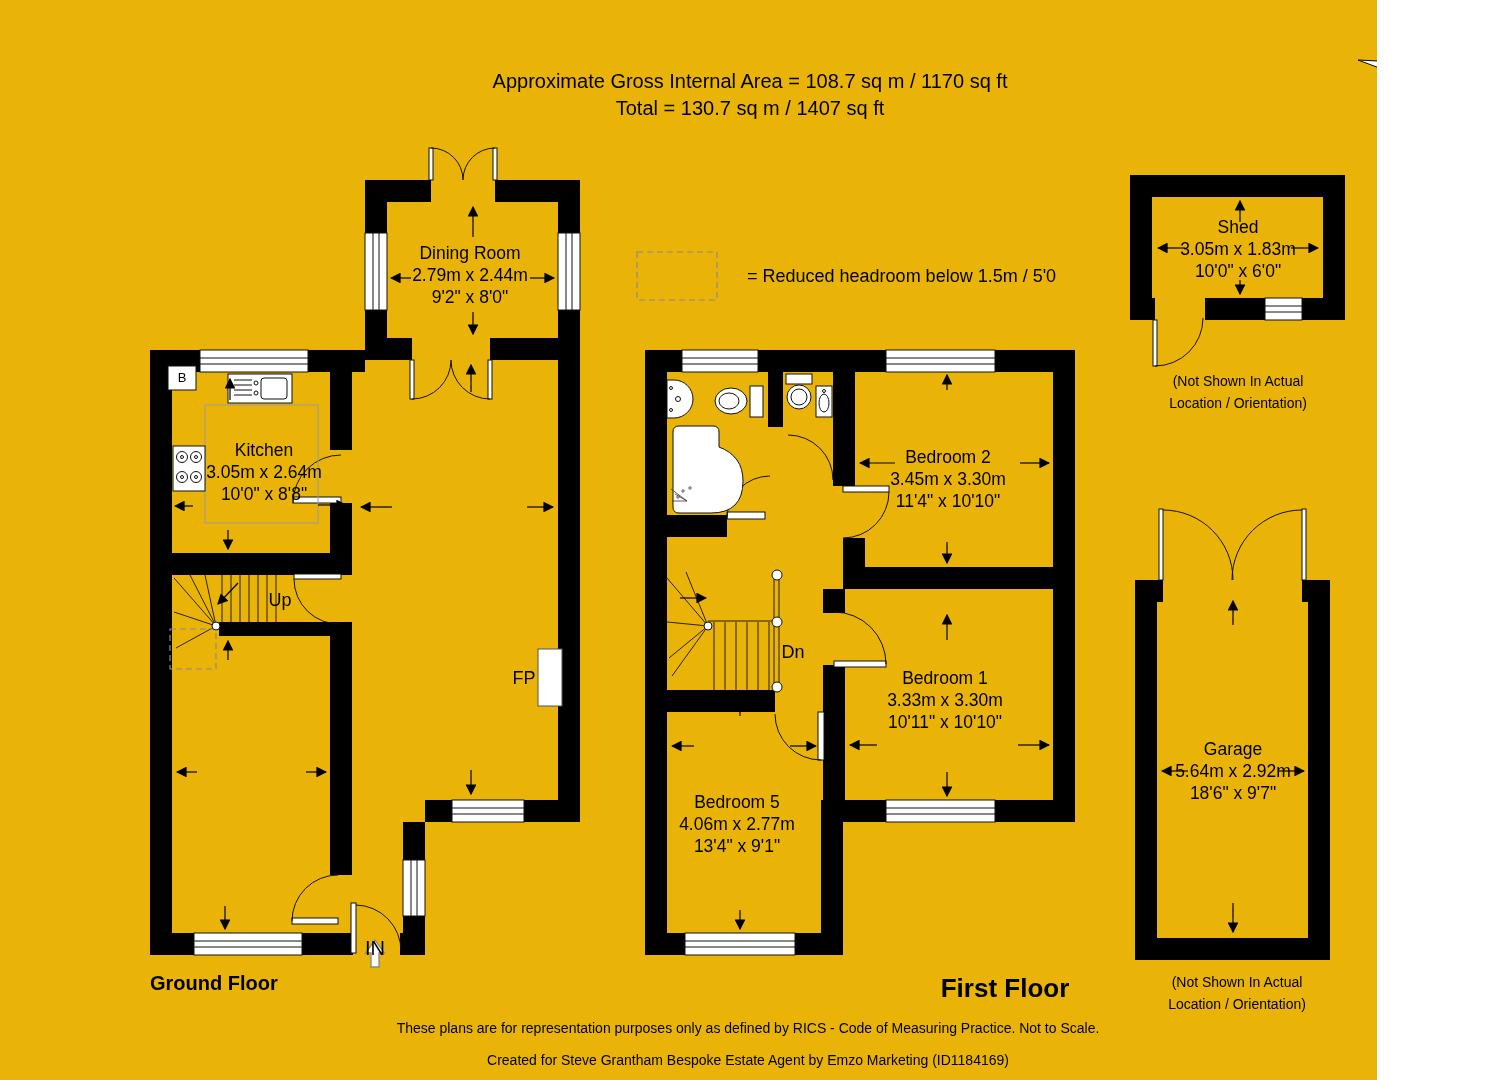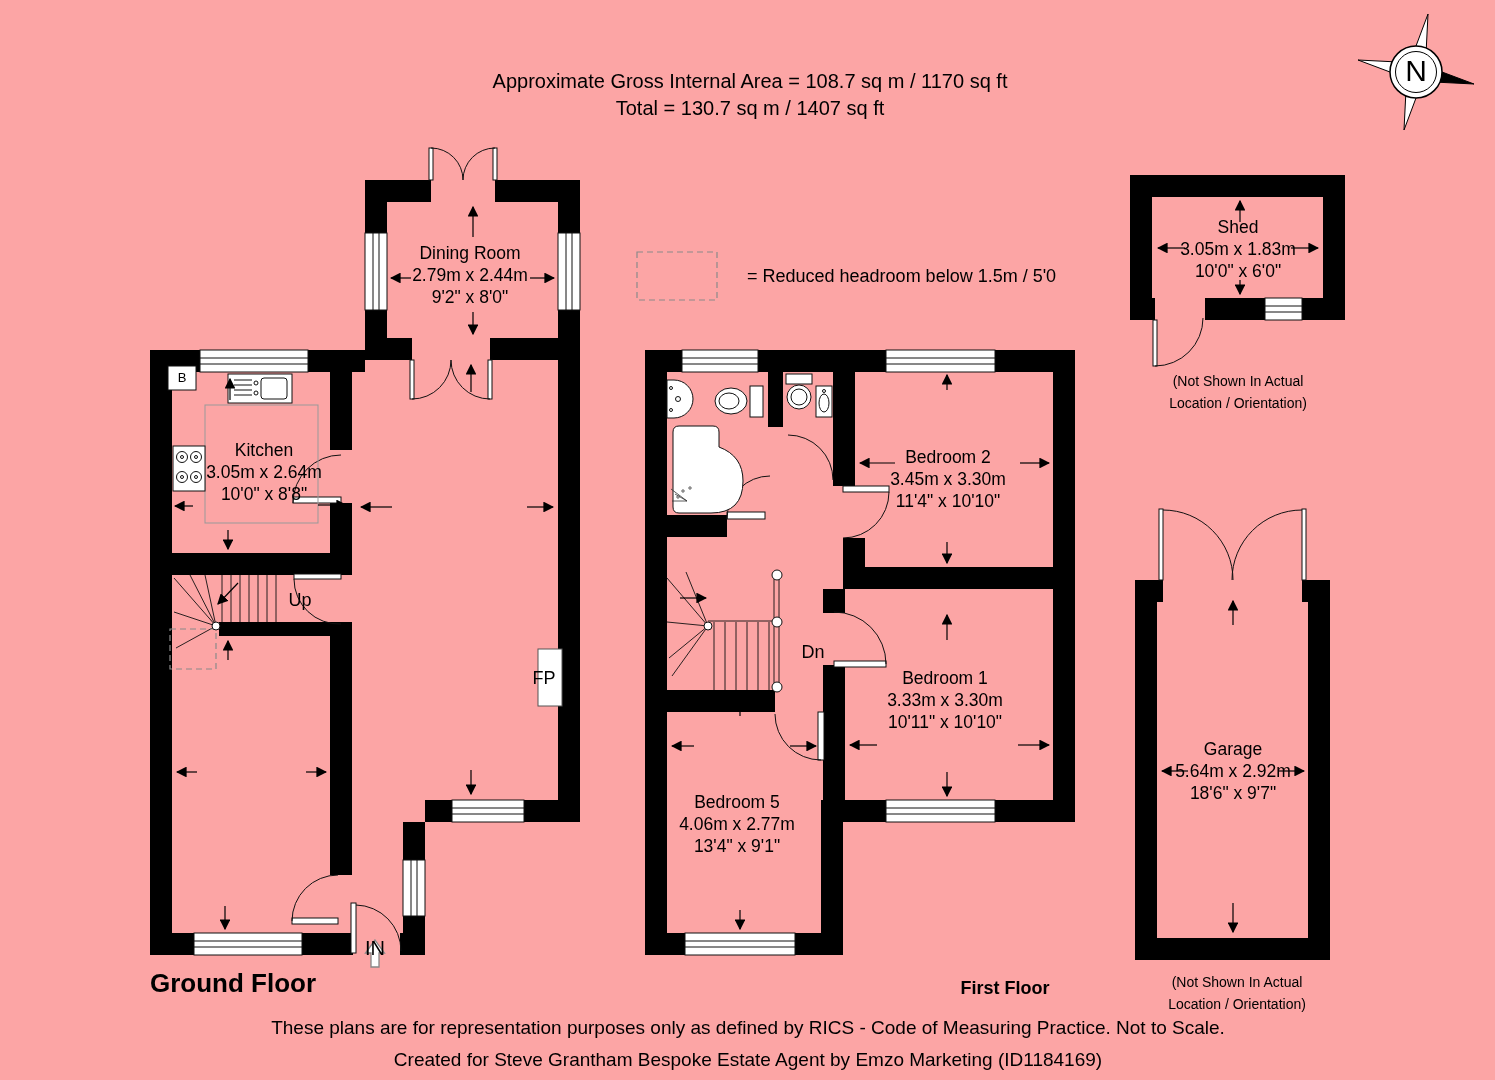--- a/index.html
+++ b/index.html
@@ -1,27 +1,27 @@
 <!DOCTYPE html>
 <html><head>
 <meta charset="utf-8">
 <style>
   html,body{margin:0;padding:0;background:#fff;}
-  .plan{position:relative;width:1495px;height:1080px;background:#fca5a5;
+  .plan{position:relative;width:1377px;height:1080px;background:#eab308;
         font-family:"Liberation Sans",sans-serif;color:#000;overflow:hidden;}
   .plan svg{position:absolute;left:0;top:0;}
   .lbl{position:absolute;transform:translate(-50%,-50%);text-align:center;
        white-space:nowrap;font-size:17.5px;line-height:22px;}
   .hdr{font-size:20px;line-height:27px;font-weight:normal;}
-  .small-lbl{font-size:18px;padding-left:40px;}
+  .small-lbl{font-size:18px;}
   .tiny-lbl{font-size:13px;}
-  .floor-title{font-size:26px;font-weight:bold;transform:none;text-align:center;}
-  .centered-title{font-size:18px;font-weight:bold;}
+  .floor-title{font-size:20px;font-weight:bold;transform:none;text-align:center;}
+  .centered-title{font-size:26px;font-weight:bold;}
   .note{font-size:14px;line-height:22px;}
-  .footer-line{font-size:19px;}
+  .footer-line{font-size:14px;}
   .legend-text{font-size:18px;transform:translate(0,-50%);text-align:center;}
   .north{font-size:30px;}
 </style>
 </head>
 <body>
 
 <div class="plan">
 
   <svg width="1495" height="1080" viewBox="0 0 1495 1080">
     <defs>

